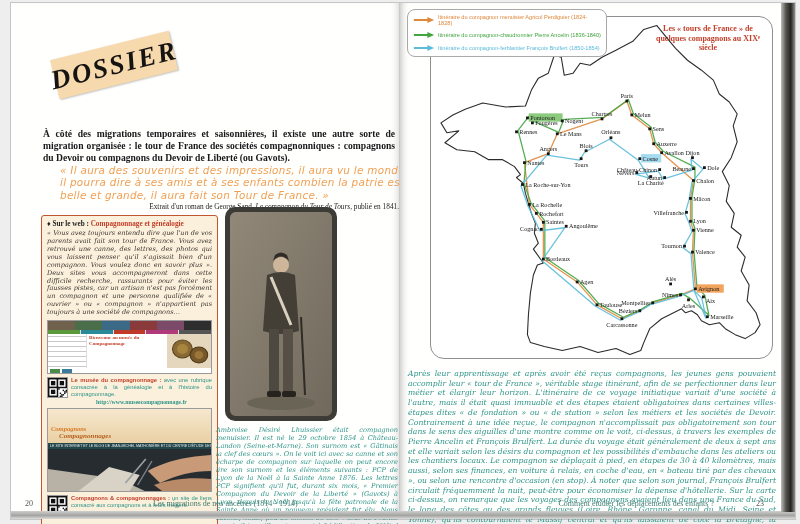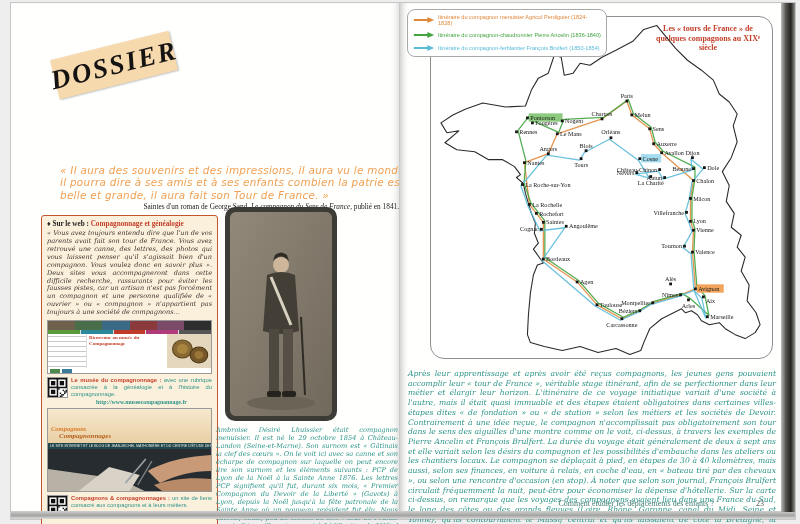--- a/index.html
+++ b/index.html
@@ -108,24 +108,25 @@
 
 <div class="spread">
 
   <div class="page page-left">
 
     <div class="stamp">
       <span>DOSSIER</span>
     </div>
 
 
+    <p class="intro">À côté des migrations temporaires et saisonnières, il existe une autre sorte de migration organisée : le tour de France des sociétés compagnonniques : compagnons du Devoir ou compagnons du Devoir de Liberté (ou Gavots).</p>
 
     <p class="quote">« Il aura des souvenirs et des impressions, il aura vu le monde, il pourra dire à ses amis et à ses enfants combien la patrie est belle et grande, il aura fait son Tour de France. »</p>
 
-    <p class="attribution"><span>Saintes d'un roman de George Sand, </span><i>Le compagnon du Sens de France</i><span>, publié en 1841.</span></p>
+    <p class="attribution"><span>Extrait d'un roman de George Sand, </span><i>Le compagnon du Tour de Tours</i><span>, publié en 1841.</span></p>
 
     <div class="web-box">
       <div class="wb-head"><span>♦ Sur le web :</span><span class="wb-title"> Compagnonnage et généalogie</span></div>
       <p class="wb-body">« Vous avez toujours entendu dire que l'un de vos parents avait fait son tour de France. Vous avez retrouvé une canne, des lettres, des photos qui vous laissent penser qu'il s'agissait bien d'un compagnon. Vous voulez donc en savoir plus ». Deux sites vous accompagneront dans cette difficile recherche, rassurants pour éviter les fausses pistes, car un artisan n'est pas forcément un compagnon et une personne qualifiée de « ouvrier » ou « compagnon » n'appartient pas toujours à une société de compagnons…</p>
 
       <div class="site1">
         <div class="s1-banner">
           <div style="background:#70614c"></div>
             <div style="background:#496e49"></div>
           <div style="background:#3a6a85"></div>
@@ -259,20 +260,24 @@
         <rect x="44" y="122" width="10" height="62" fill="#4e4940"></rect>
         <rect x="58" y="122" width="10" height="62" fill="#554f45"></rect>
         <rect x="42" y="184" width="14" height="6" rx="2" fill="#26231e"></rect>
         <rect x="57" y="184" width="14" height="6" rx="2" fill="#26231e"></rect>
         <line x1="76" y1="110" x2="80" y2="188" stroke="#2f2b25" stroke-width="2"></line>
       </svg>
     </div>
 
     <p class="photo-caption">Ambroise Désiré Lhuissier était compagnon menuisier. Il est né le 29 octobre 1854 à Château-Landon (Seine-et-Marne). Son surnom est « Gâtinais la clef des cœurs ». On le voit ici avec sa canne et son écharpe de compagnon sur laquelle on peut encore lire son surnom et les éléments suivants : PCP de Lyon de la Noël à la Sainte Anne 1876. Les lettres PCP signifient qu'il fut, durant six mois, « Premier Compagnon du Devoir de la Liberté » (Gavots) à Lyon, depuis la Noël jusqu'à la fête patronale de la Sainte Anne où un nouveau président fut élu. Nous savons, hélas, peu de choses de son « tour de France » mais il travailla notamment à l'édification de l'Hôtel de Ville de Paris et à l'Exposition universelle de 1900. © Photo collection Marie-Françoise Brouch.</p>
 
+    <div class="footer footer-left">
+      <span class="pnum">20</span>
+      <span>Les migrations de nos ancêtres (1814 - 1914)</span>
+    </div>
   </div>
 
   <div class="page page-right">
 
     <div class="map-box">
       <div class="map-title">Les « tours de France » de quelques compagnons au XIXᵉ siècle</div>
       <svg width="341" height="341" viewBox="0 0 343 342" style="position:absolute;left:0;top:0;">
         <path d="M227,8 L214,12 L203,24 L186,33 L172,40 L160,48 L150,46 L143,56 L134,58 L131,40 L124,38 L118,56 L108,61 L101,73 L95,89 L75,90 L52,86 L35,92 L22,98 L10,106 L16,116 L28,114 L14,126 L26,133 L44,135 L58,143 L72,143 L84,150 L90,158 L86,161 L93,167 L95,177 L98,187 L101,197 L105,207 L104,217 L108,227 L103,233 L113,247 L107,249 L103,259 L100,277 L98,299 L97,319 L100,327 L114,331 L132,335 L150,331 L168,337 L186,333 L200,339 L211,335 L214,327 L220,313 L232,303 L244,297 L252,293 L256,297 L262,295 L268,299 L272,305 L280,309 L290,307 L296,313 L306,319 L316,323 L326,317 L331,309 L327,297 L318,285 L320,269 L312,255 L316,241 L308,231 L312,219 L302,211 L305,197 L297,185 L300,169 L293,155 L302,141 L308,125 L304,109 L308,97 L300,85 L290,77 L284,63 L272,53 L258,43 L246,31 L236,19 Z" fill="none" stroke="#2b2b2b" stroke-width="1.1" stroke-linejoin="round"></path>
       <polyline points="266,273 251,279 223,287 210,295 192,303 167,289 147,266 113,243 113,206 106,197 99,188 94,146 118,137 127,117 172,102 197,84 202,98 220,112 224,127 232,136 264,164 261,182 261,205 264,214 263,236 266,273" fill="none" stroke="#e0883c" stroke-width="1.3" stroke-linejoin="round" stroke-linecap="round" opacity="0.9"></polyline>
           <polyline points="98.5,99.5 87.5,113.5 95.5,144.5 93.5,166.5 100.5,186.5 114.5,204.5 114.5,241.5 148.5,264.5 168.5,287.5 193.5,301.5 211.5,293.5 224.5,285.5 252.5,277.5 260.5,282.5 279.5,299.5 275.5,279.5 267.5,271.5 264.5,234.5 265.5,212.5 262.5,203.5 262.5,180.5 265.5,162.5 265.5,150.5 233.5,134.5 225.5,125.5 221.5,110.5 203.5,96.5 198.5,82.5 173.5,100.5 133.5,102.5 128.5,115.5 103.5,104.5 98.5,99.5" fill="none" stroke="#43a440" stroke-width="1.3" stroke-linejoin="round" stroke-linecap="round" opacity="0.9"></polyline>

